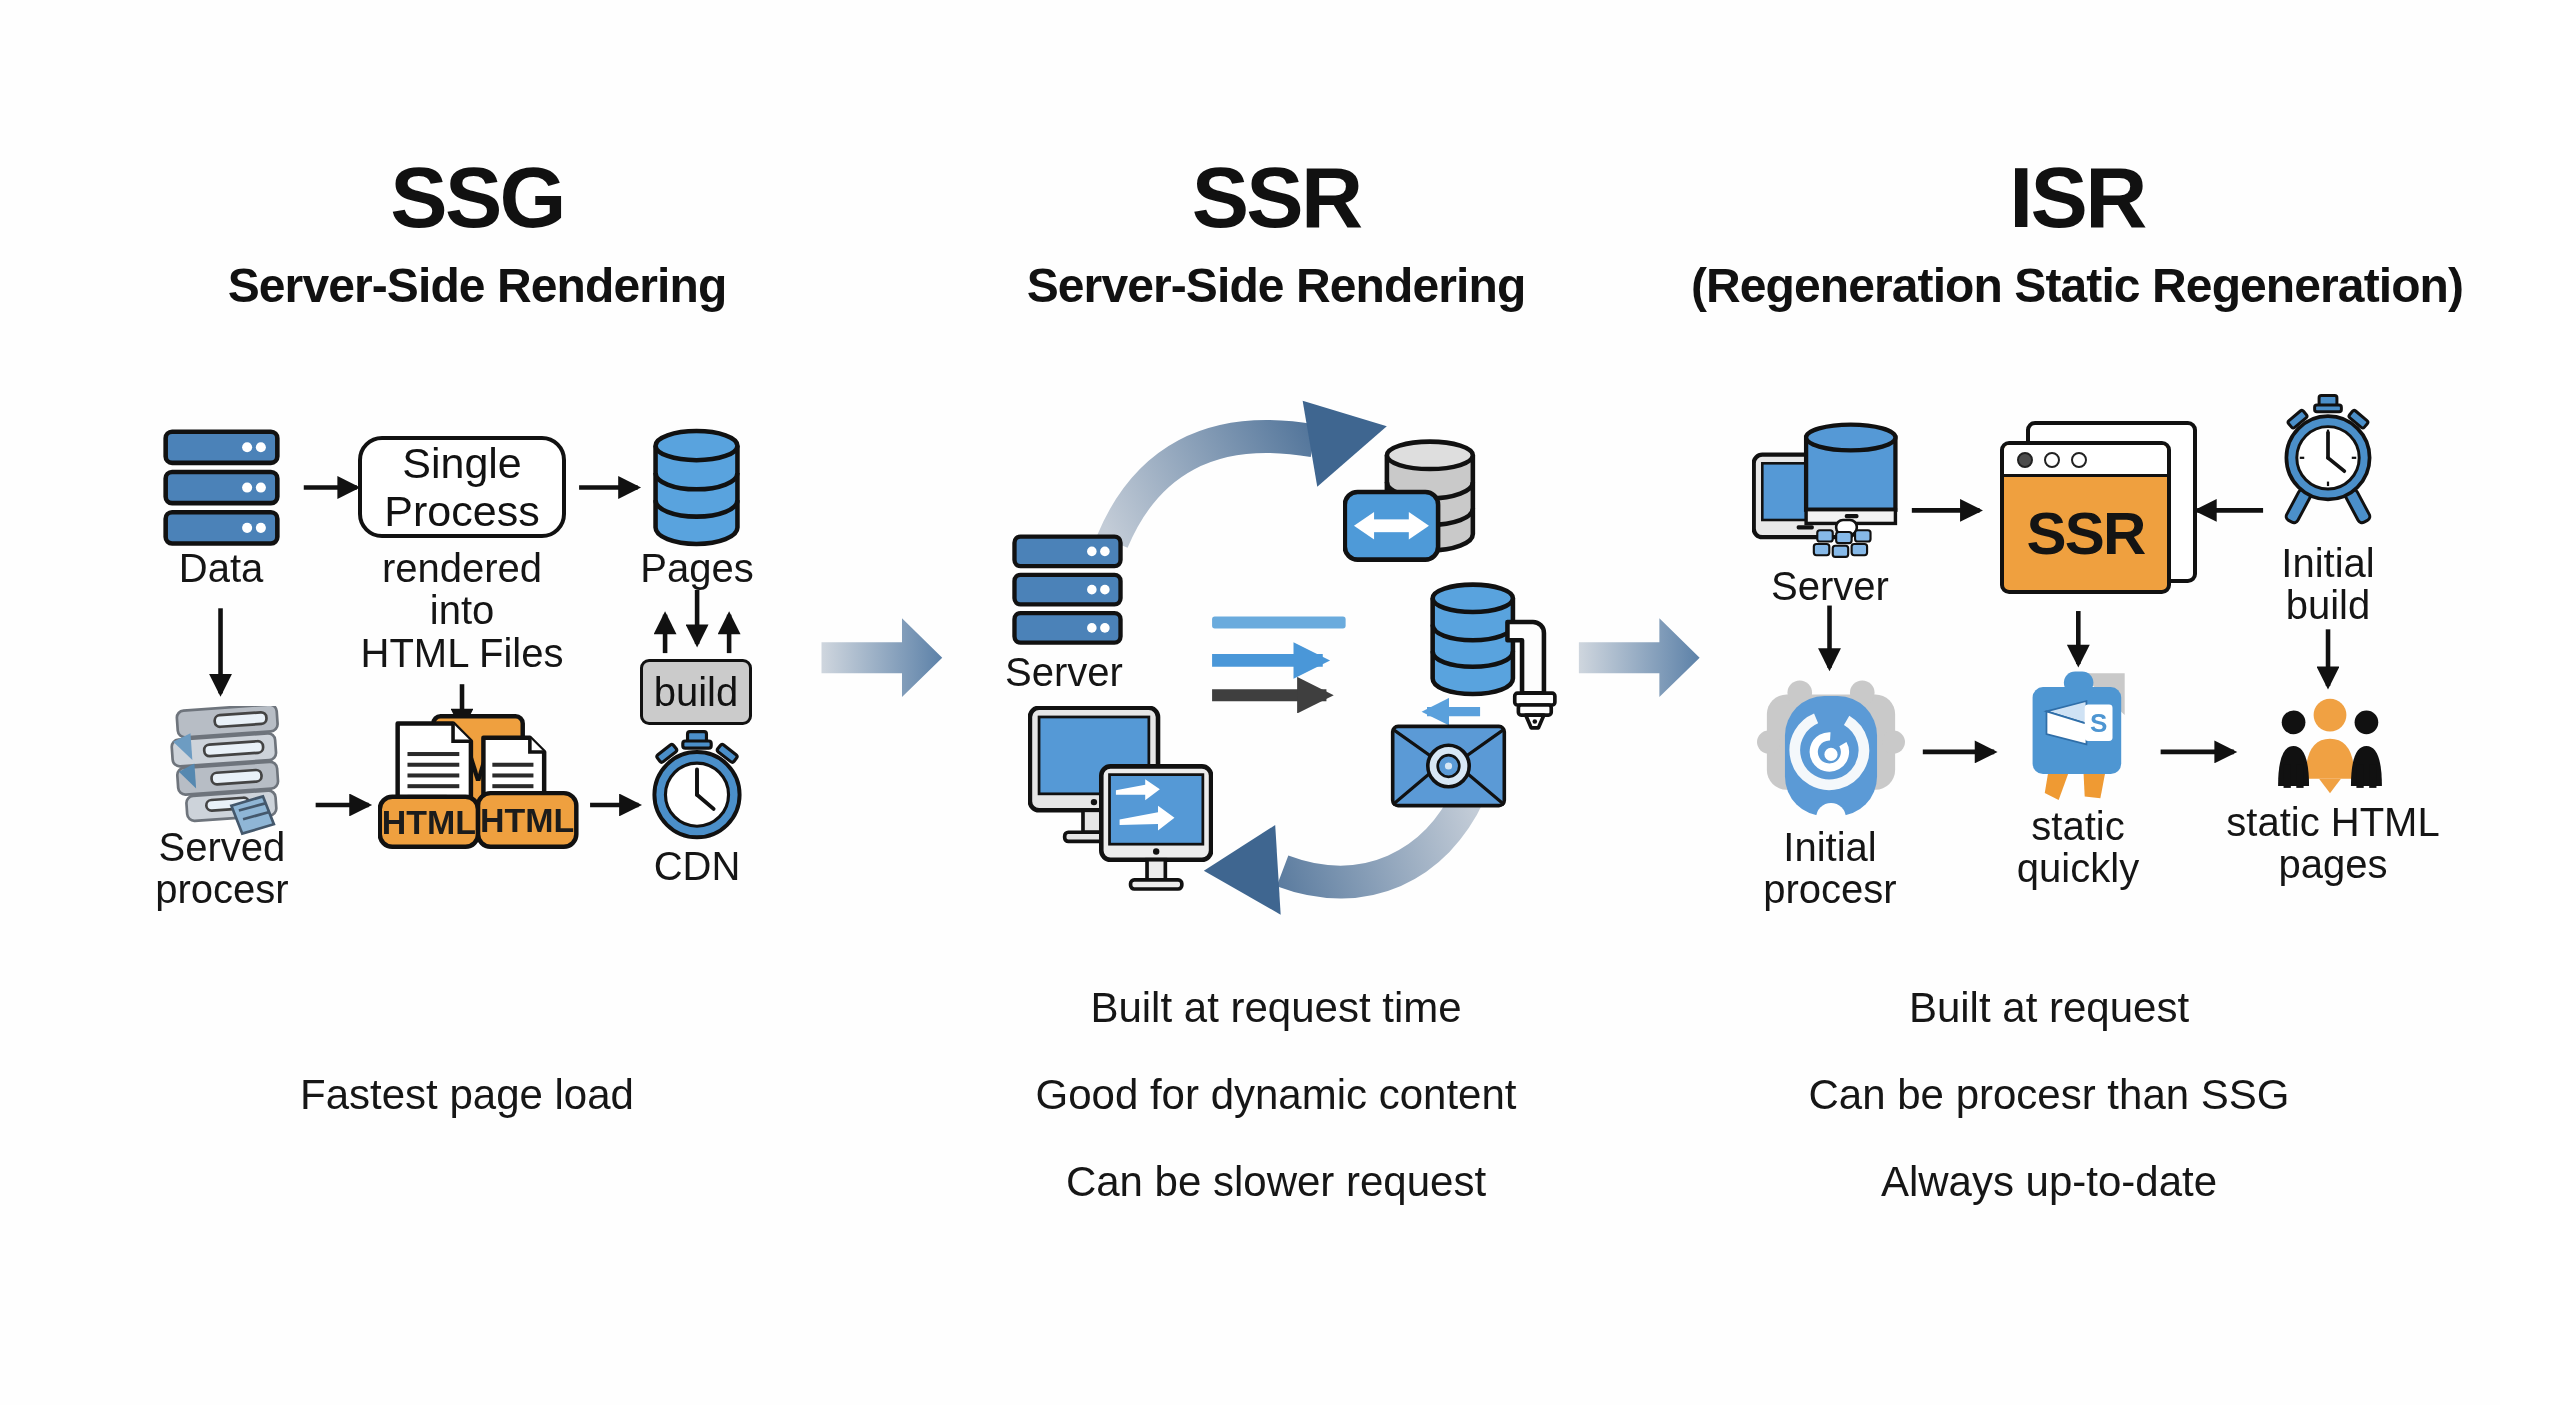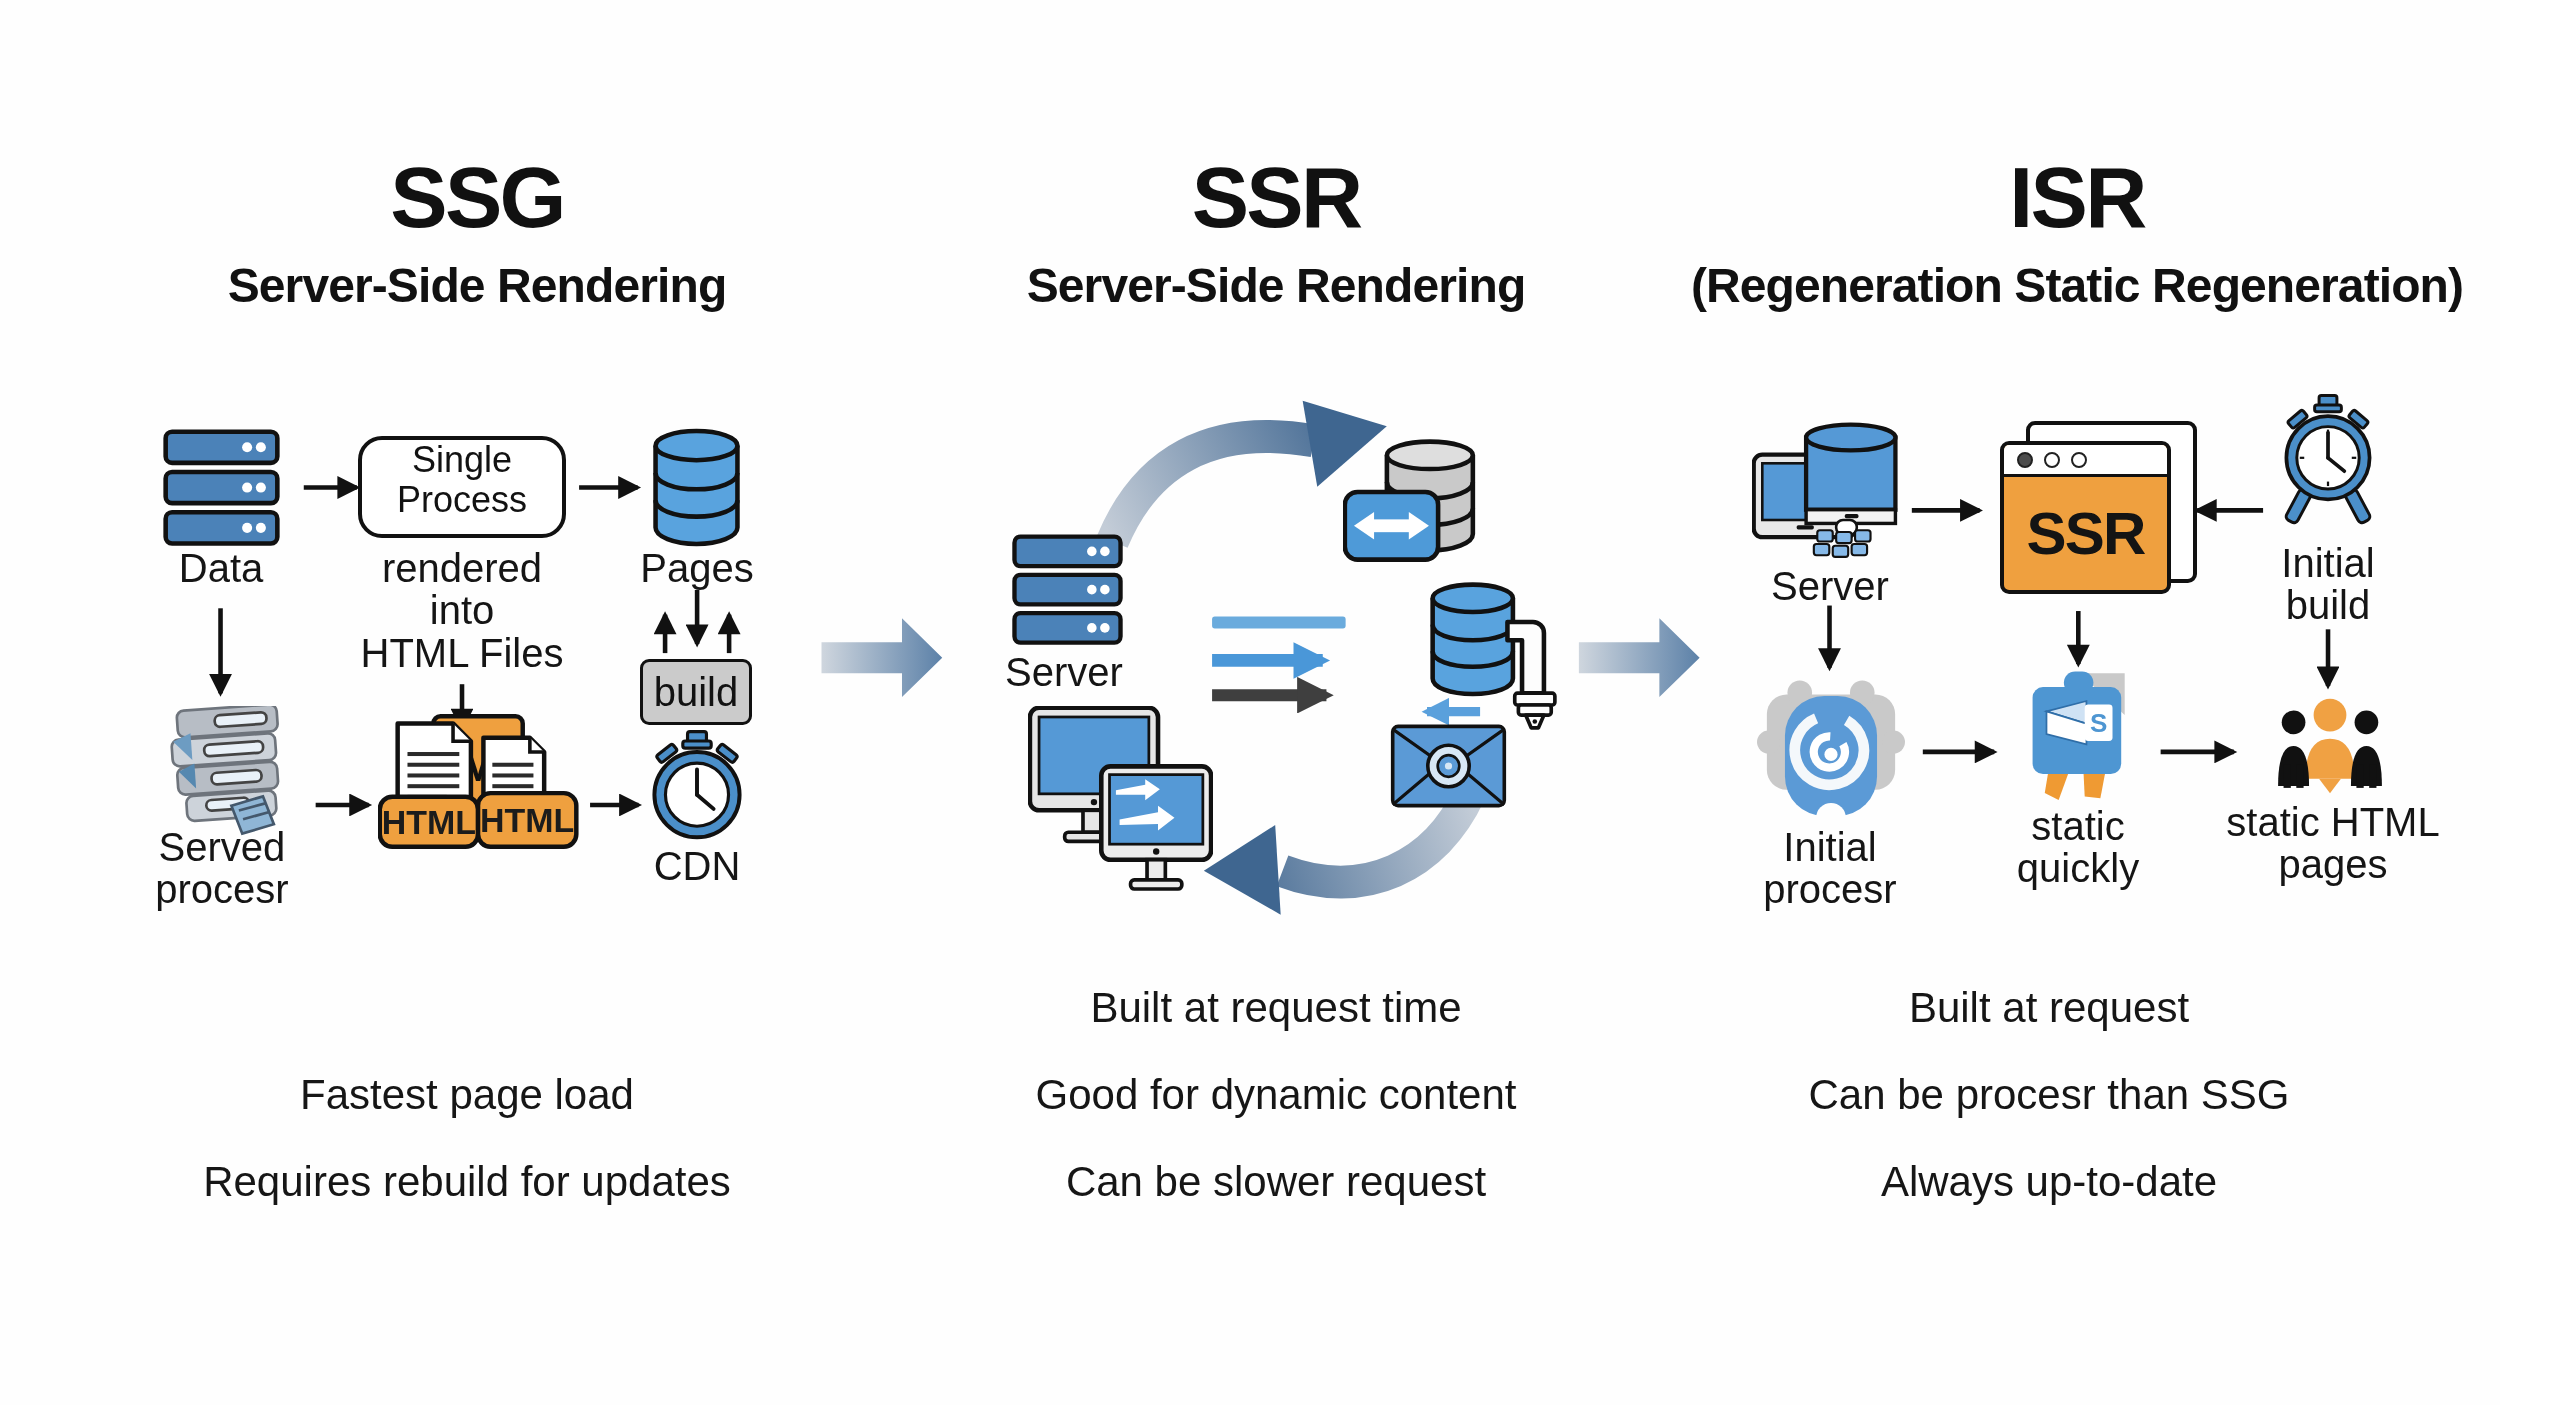--- a/index.html
+++ b/index.html
@@ -7,22 +7,22 @@
           font-family:"Liberation Sans",sans-serif;color:#121212;}
   .abs{position:absolute;}
   .lbl{position:absolute;transform:translateX(-50%);text-align:center;white-space:nowrap;
        font-size:40px;line-height:1.06;color:#151515;}
   .title{position:absolute;transform:translateX(-50%);font-size:86px;font-weight:bold;
          letter-spacing:-2.7px;color:#111;white-space:nowrap;}
   .subtitle{position:absolute;transform:translateX(-50%);font-size:48px;font-weight:bold;
             letter-spacing:-0.9px;color:#111;white-space:nowrap;}
   .bullet{position:absolute;transform:translateX(-50%);font-size:42px;color:#161616;white-space:nowrap;}
   .node-box{position:absolute;background:#fff;border:4.6px solid #111;border-radius:24px;
-            display:flex;align-items:flex-start;justify-content:center;text-align:center;
-            font-size:36px;line-height:1.12;}
+            display:flex;align-items:center;justify-content:center;text-align:center;
+            font-size:43px;line-height:1.12;}
   .build-box{position:absolute;background:#cbcbcb;border:3.7px solid #111;border-radius:9.1px;
              display:flex;align-items:center;justify-content:center;font-size:40px;}
   
   .win-wrap{position:absolute;width:194px;height:176px;}
   .win-back{position:absolute;left:25.6px;top:0;width:163px;height:154px;background:#fff;
             border:4.6px solid #111;border-radius:9.1px;}
   .win-front{position:absolute;left:0;top:20px;width:163px;height:145px;border:4.6px solid #111;
              border-radius:9.1px;overflow:hidden;background:#efa03f;}
   .win-titlebar{height:29px;background:#fff;border-bottom:3.7px solid #111;display:flex;
                 align-items:center;gap:11px;padding-left:12.8px;}
@@ -207,21 +207,20 @@
     <rect x="14" y="24" width="26" height="11" rx="3" fill="#4b8fc9" stroke="#111" stroke-width="4" transform="rotate(-38 27 30)"></rect>
     <rect x="90" y="24" width="26" height="11" rx="3" fill="#4b8fc9" stroke="#111" stroke-width="4" transform="rotate(38 103 30)"></rect>
     <circle cx="65" cy="82" r="54" fill="#4b8fc9" stroke="#111" stroke-width="5"></circle>
     <circle cx="65" cy="82" r="40" fill="#fff" stroke="#111" stroke-width="4"></circle>
     <line x1="65" y1="82" x2="65" y2="50" stroke="#111" stroke-width="5" stroke-linecap="round"></line>
     <line x1="65" y1="82" x2="86" y2="100" stroke="#111" stroke-width="5" stroke-linecap="round"></line>
   </svg>
   <div class="lbl" style="left:697px;top:845px">CDN</div>
 
   <div class="bullet" style="left:467px;top:1071px">Fastest page load</div>
-  <div class="bullet" style="left:467px;top:1158px">Requires rebuild for updates</div>
 
   <svg class="abs" style="left:1011px;top:533px" width="113" height="115" viewBox="0 0 130 132">
     <g stroke="#111" stroke-width="5">
       <rect x="4" y="4" width="122" height="34" rx="7" fill="#4b82b8"></rect>
       <rect x="4" y="48" width="122" height="34" rx="7" fill="#4b82b8"></rect>
       <rect x="4" y="92" width="122" height="34" rx="7" fill="#4b82b8"></rect>
     </g>
     <g fill="#fff">
         <circle cx="93" cy="21" r="5.5"></circle>
         <circle cx="108" cy="21" r="5.5"></circle>

